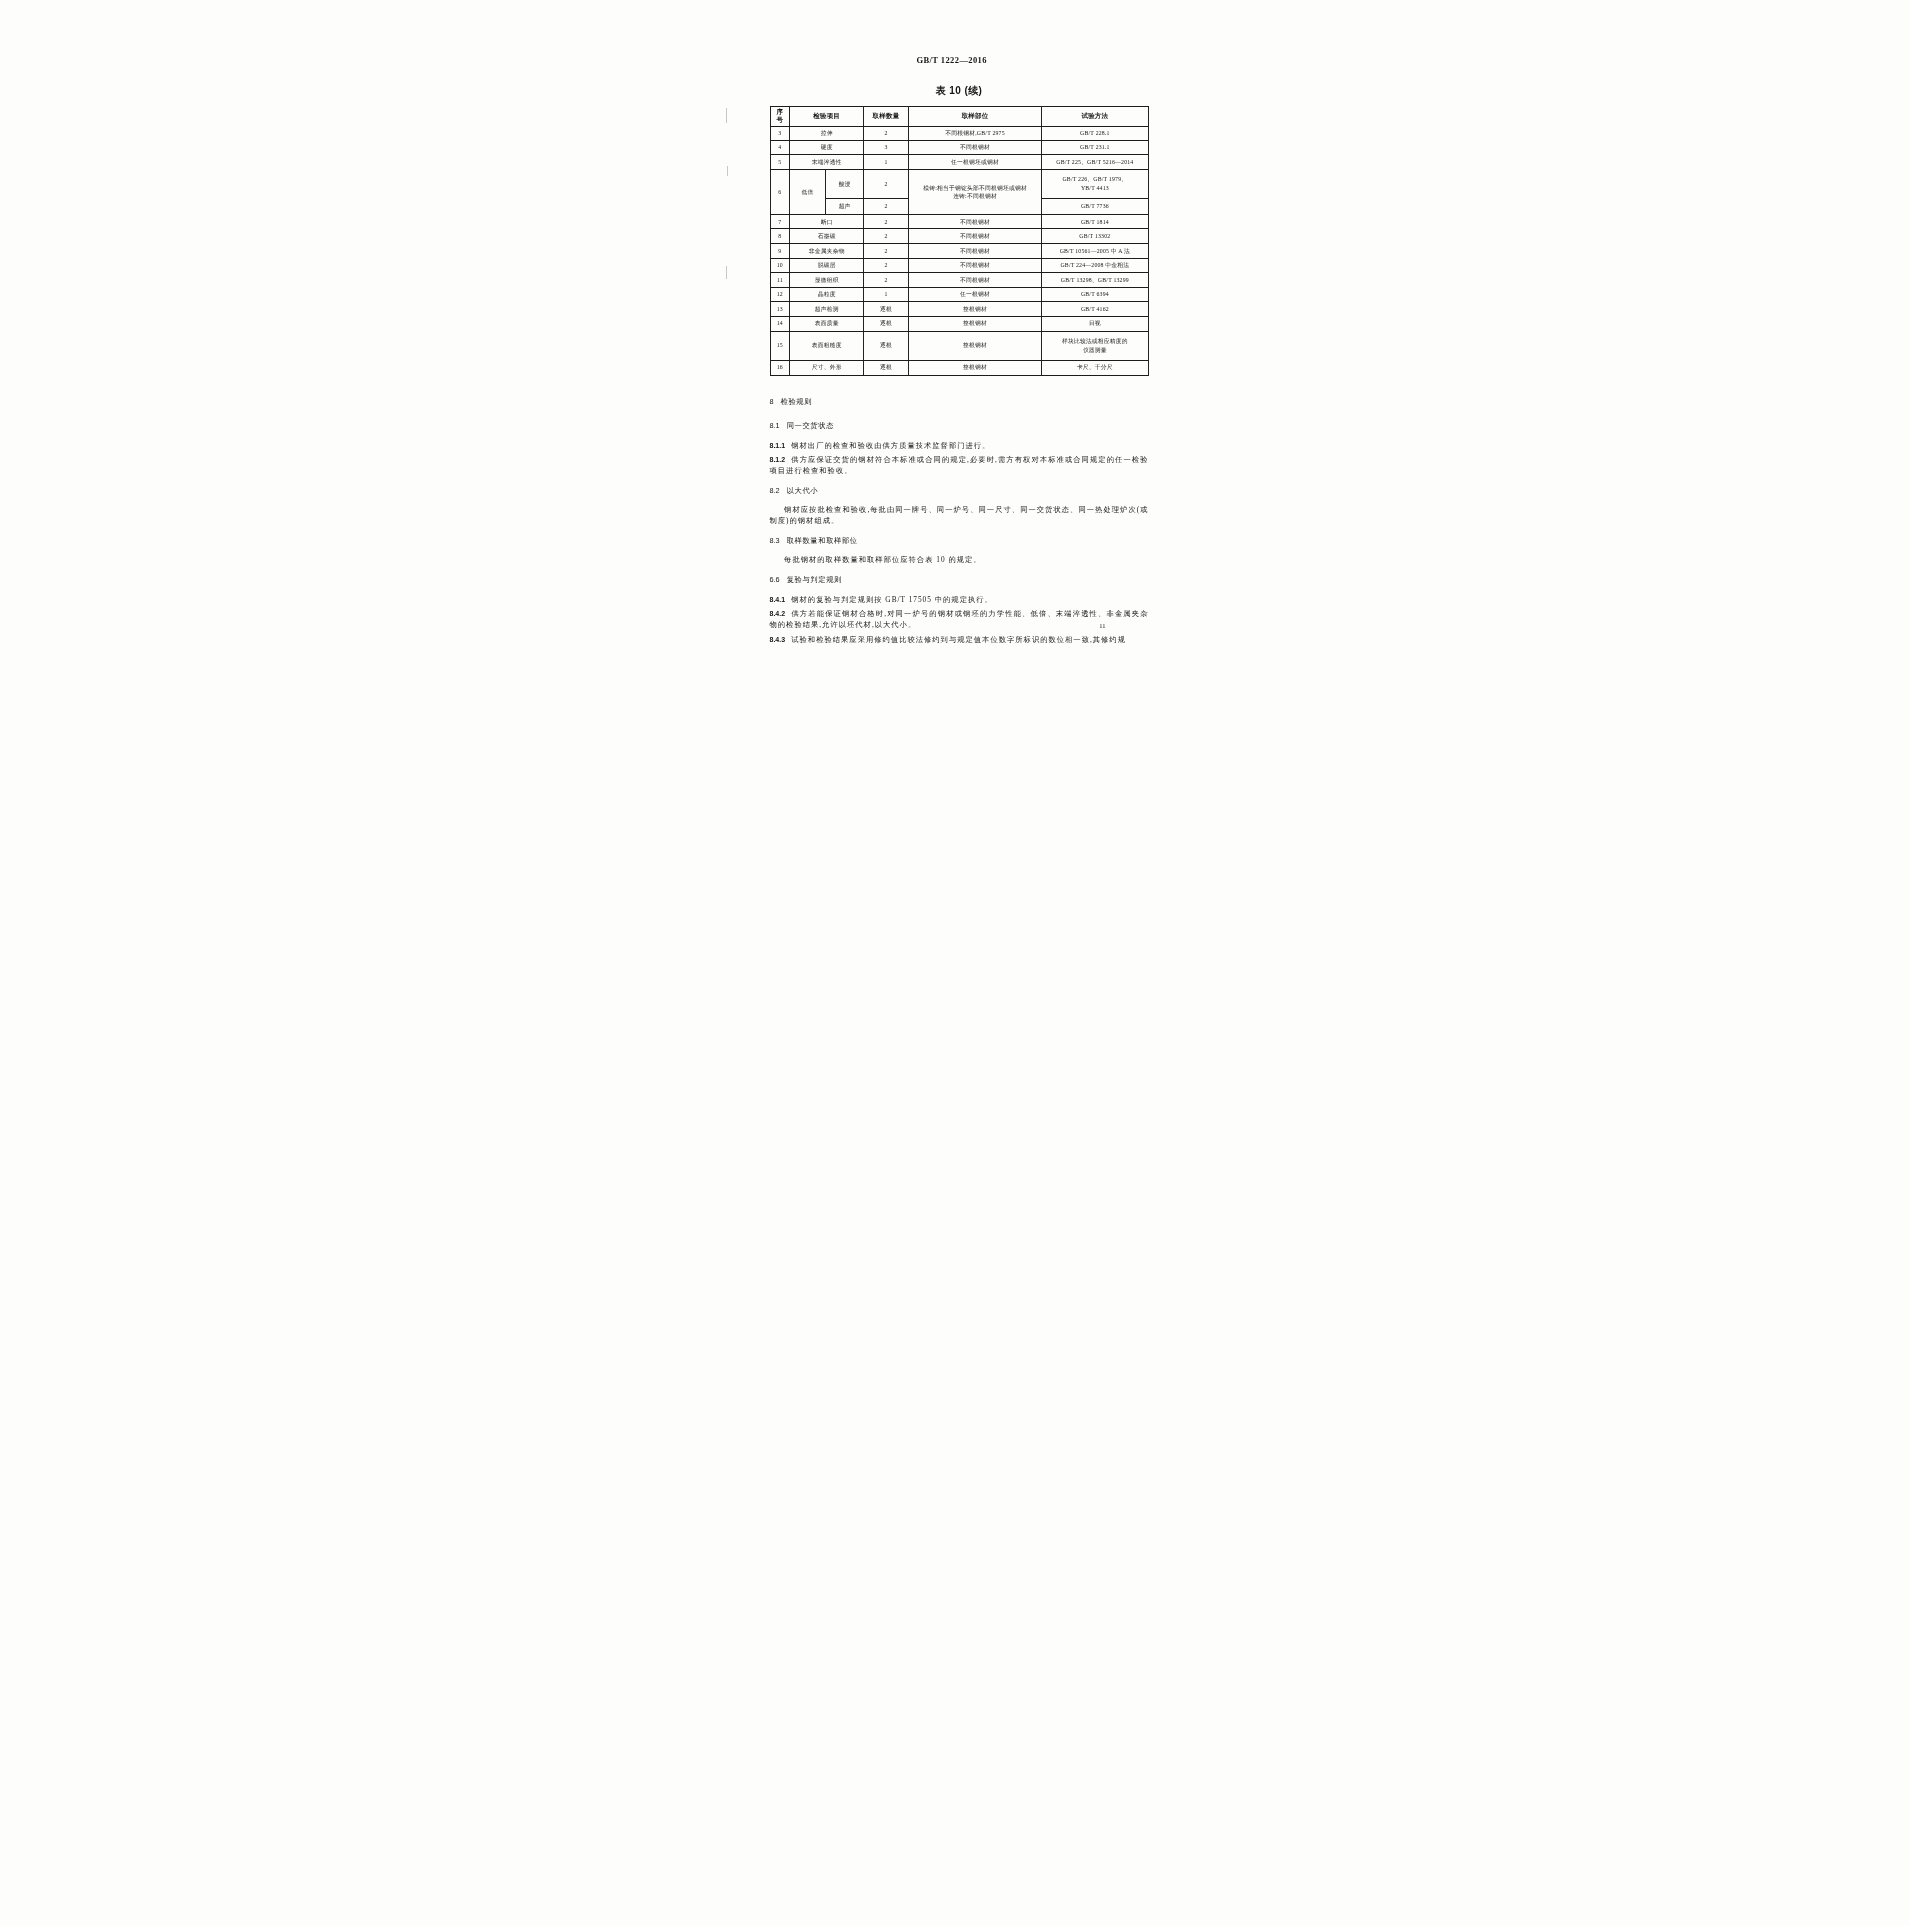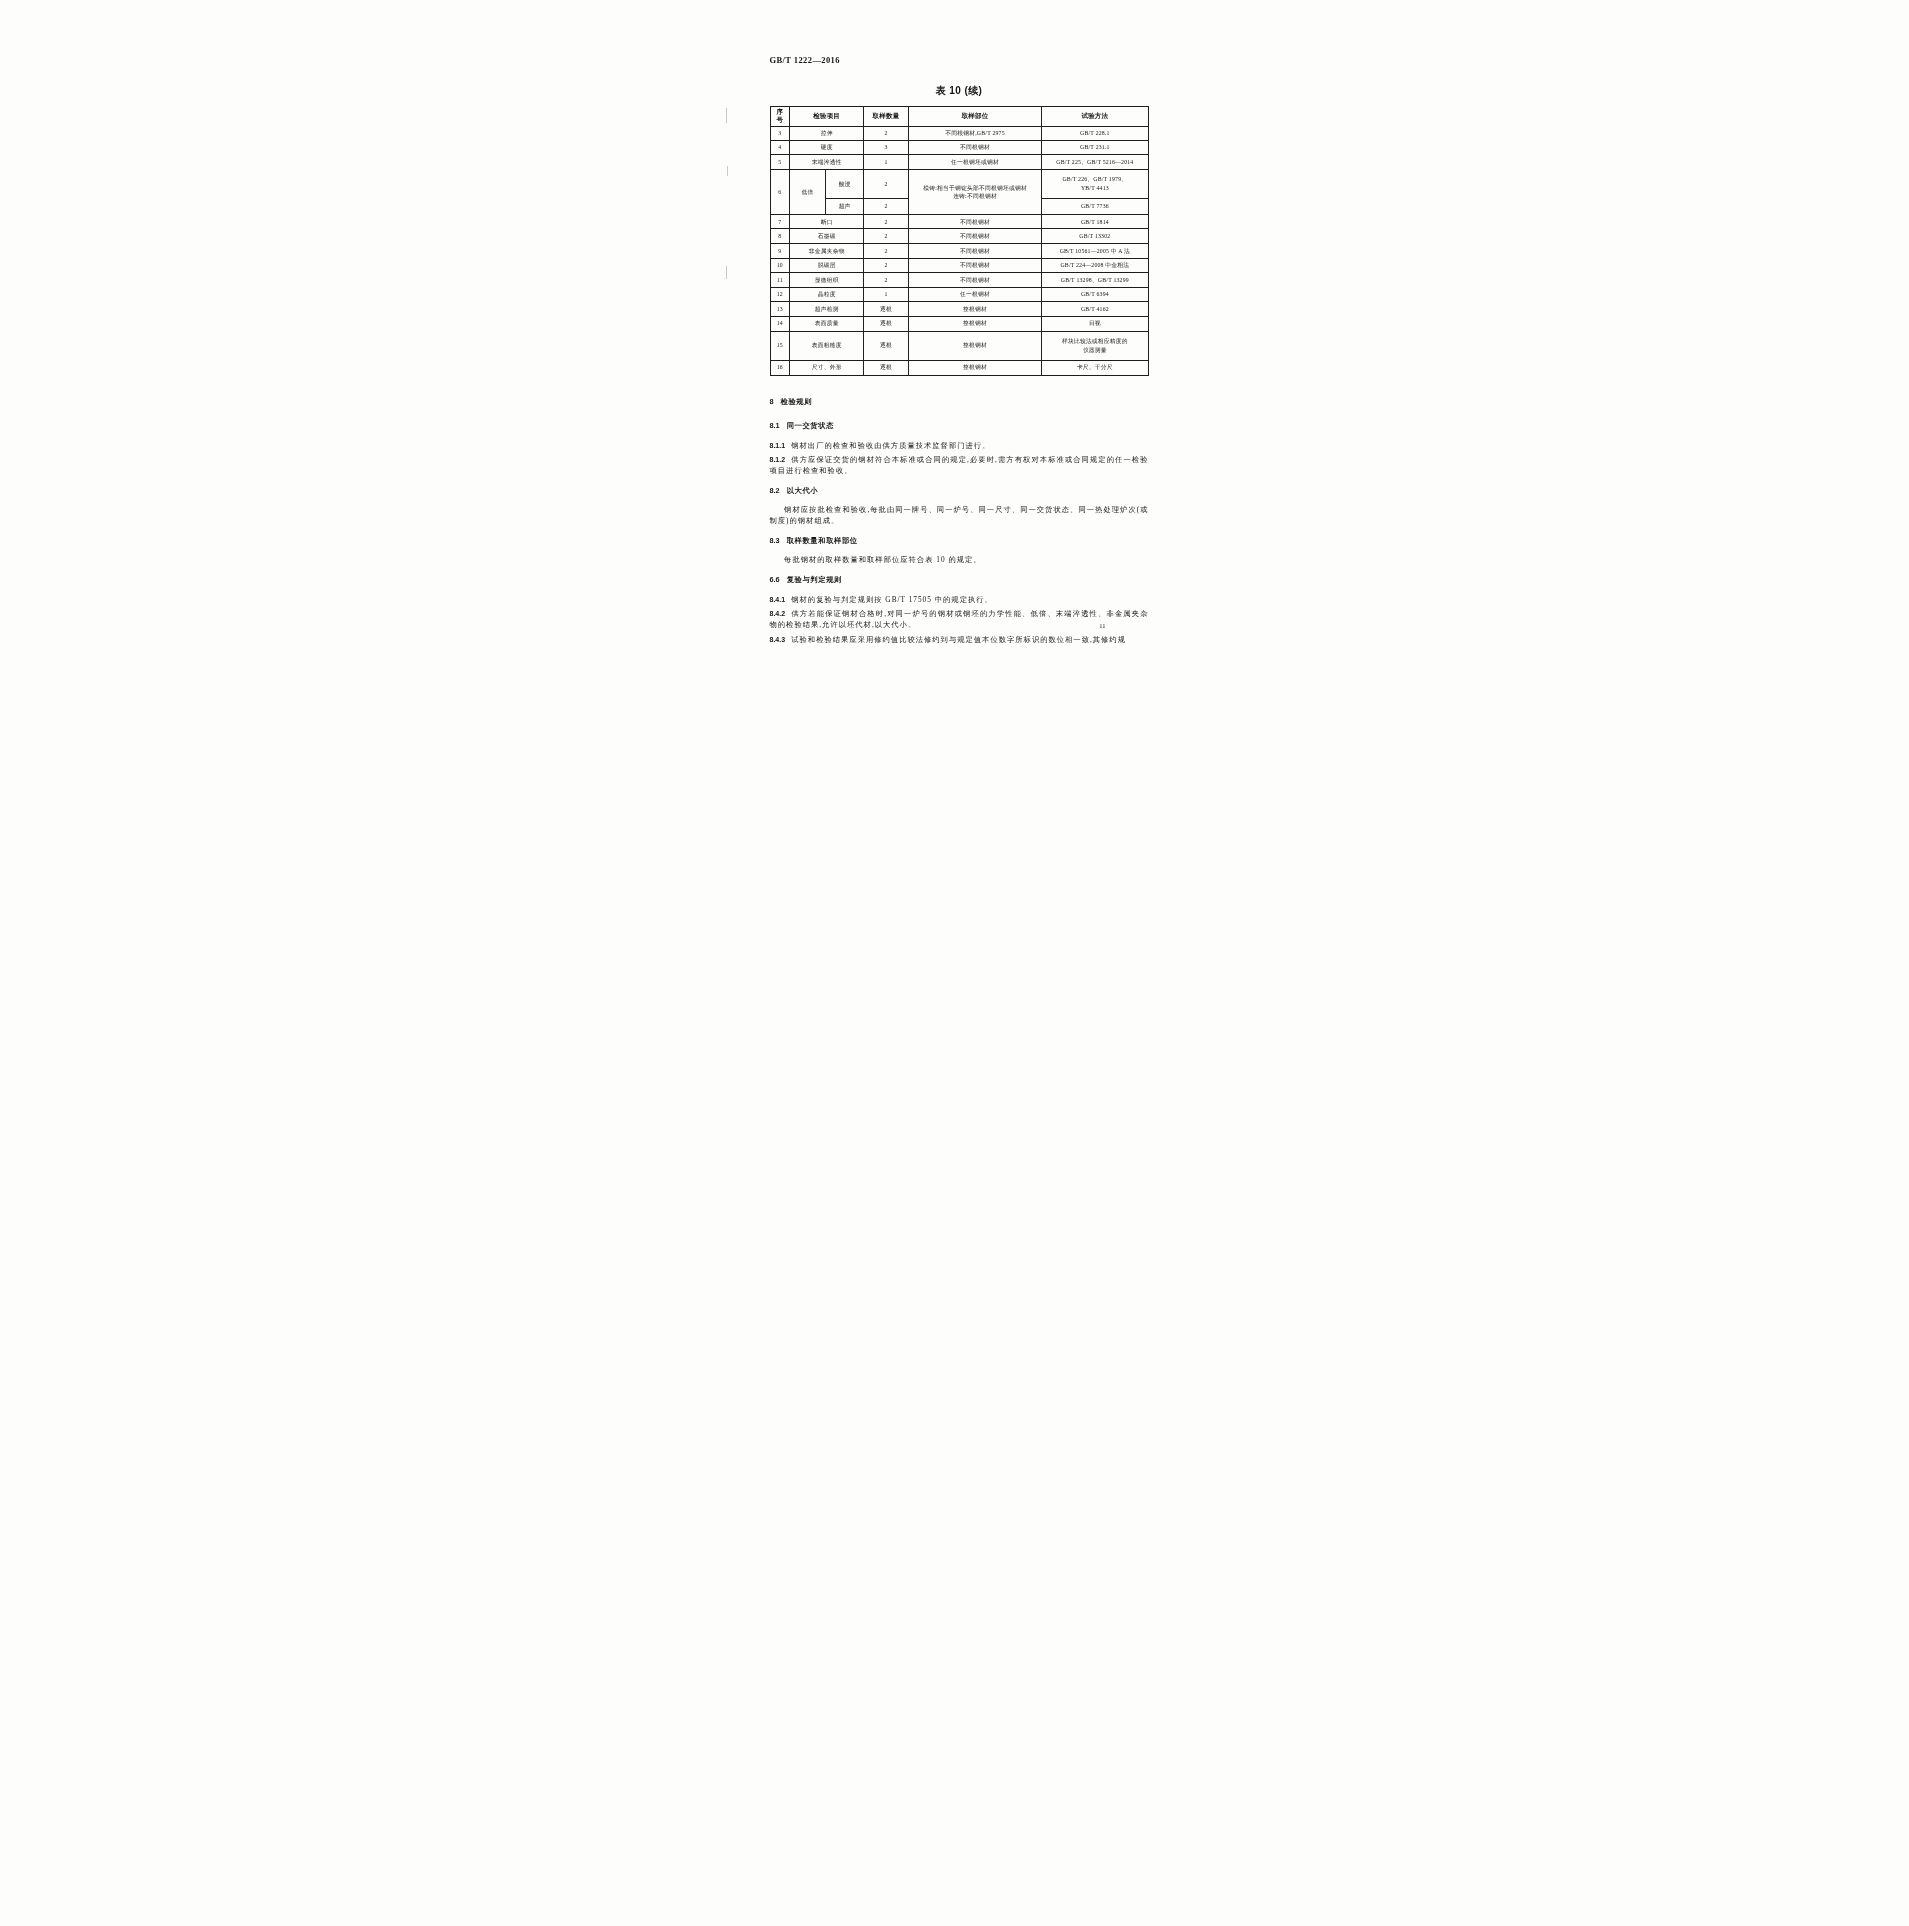--- a/index.html
+++ b/index.html
@@ -15,21 +15,21 @@
   }
   .content {
     position: absolute;
     left: 54px;
     top: 0;
     width: 379px;
   }
   .std-code {
     margin-top: 55px;
     margin-right: 14.6px;
-    text-align: left;
+    text-align: center;
     font-family: "Liberation Serif", "DejaVu Serif", serif;
     font-weight: bold;
     font-size: 8.5px;
     letter-spacing: 0.4px;
   }
   .table-title {
     margin-top: 18.5px;
     text-align: center;
     font-family: "Liberation Sans", "DejaVu Sans", sans-serif;
     font-weight: bold;
@@ -60,21 +60,21 @@
     font-family: "Liberation Sans", "DejaVu Sans", sans-serif;
     font-weight: bold;
     font-size: 6.5px;
   }
   .multiline { white-space: pre-line; }
   .loc-tall { line-height: 18.5px; }
   .m2 { line-height: 11.6px; }
   .m3 { line-height: 13px; }
   .sec {
     font-family: "Liberation Sans", "DejaVu Sans", sans-serif;
-    font-weight: bold;
+    font-weight: normal;
     font-size: 7.3px;
     letter-spacing: 0.6px;
     margin: 0;
   }
   .sec .cnum { letter-spacing: 0; margin-right: 7px; }
   .h8  { margin-top: 21.6px; }
   .h81 { margin-top: 14px; }
   .h82 { margin-top: 10px; }
   .h83 { margin-top: 10px; }
   .h84 { margin-top: 10px; }

